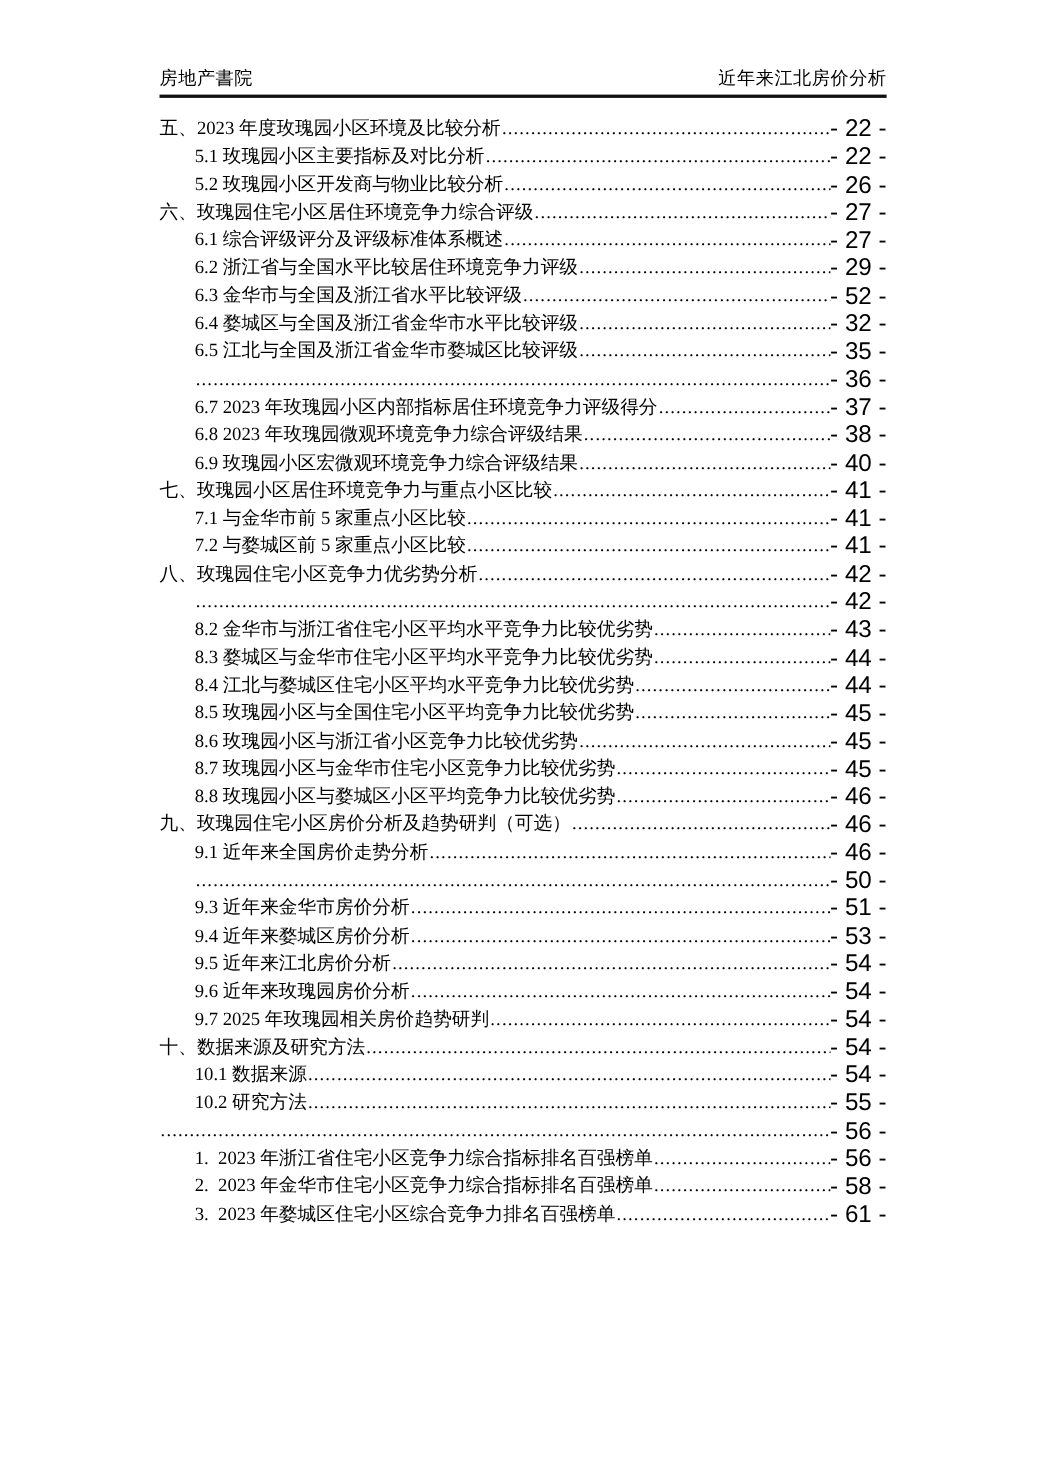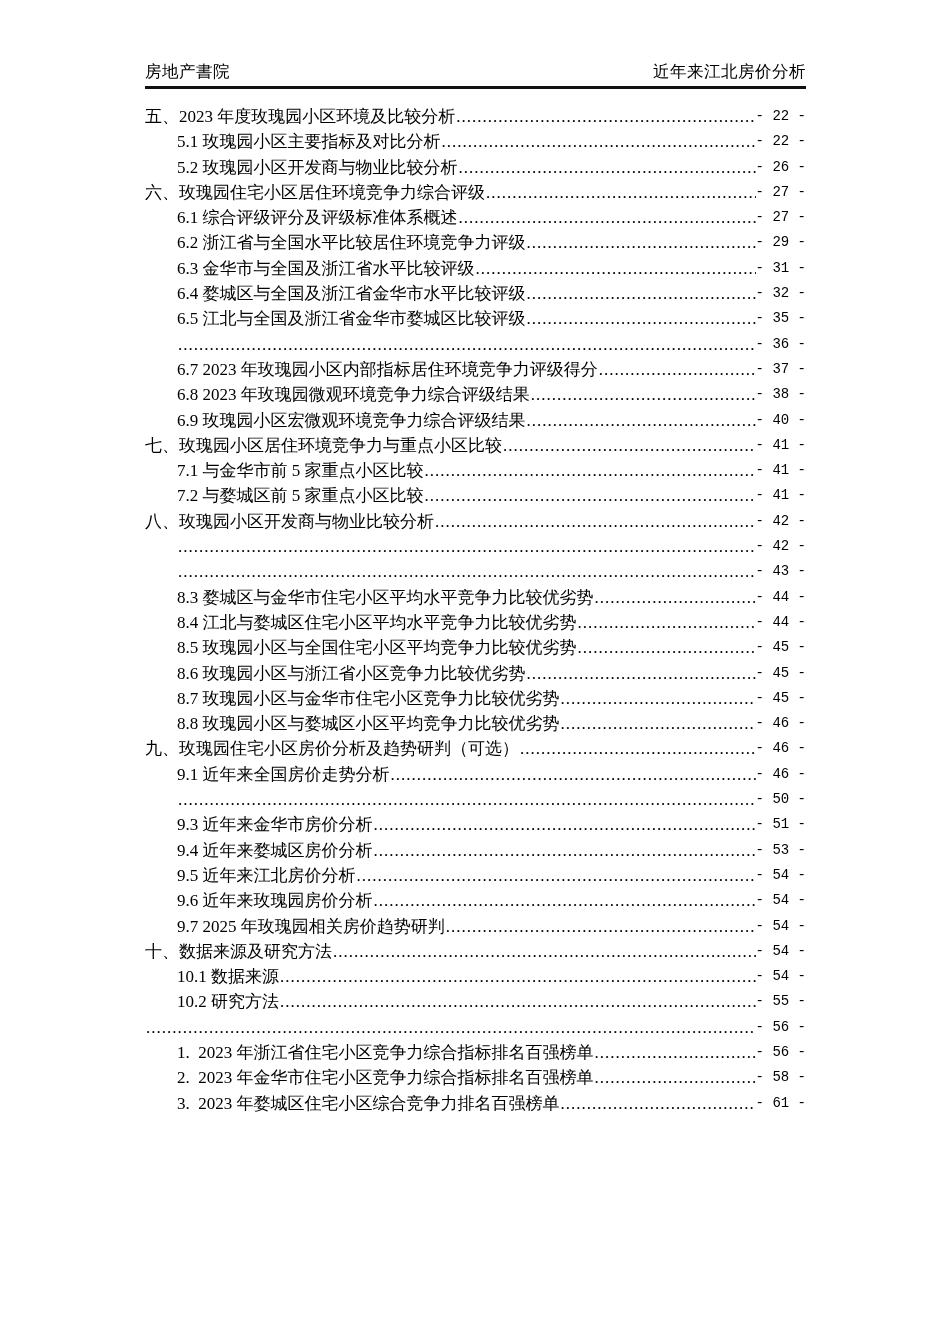--- a/index.html
+++ b/index.html
@@ -62,22 +62,22 @@
     flex: 1 1 auto;
     min-width: 0;
     overflow: hidden;
     white-space: nowrap;
     letter-spacing: 1px;
     margin-left: 1px;
   }
   .toc-page {
     flex: 0 0 auto;
     white-space: pre;
-    font-family: Liberation Mono, monospace;
-    font-size: 14px;
+    font-family: Liberation Sans, sans-serif;
+    font-size: 22px;
   }
   
   .page-footer {
     position: absolute;
     top: 1258px;
     left: 0;
     width: 100%;
     text-align: center;
     font-family: "Liberation Sans", "DejaVu Sans", sans-serif;
     font-size: 15px;
@@ -124,21 +124,21 @@
         <span class="toc-page">- 27 -</span>
       </div>
       <div class="toc-row lvl2">
         <span class="toc-title">6.2 浙江省与全国水平比较居住环境竞争力评级</span>
         <span class="toc-dots">............................................................................................................................................................................................................................</span>
         <span class="toc-page">- 29 -</span>
       </div>
       <div class="toc-row lvl2">
         <span class="toc-title">6.3 金华市与全国及浙江省水平比较评级</span>
         <span class="toc-dots">............................................................................................................................................................................................................................</span>
-        <span class="toc-page">- 31 -</span>
+        <span class="toc-page">- 52 -</span>
       </div>
       <div class="toc-row lvl2">
         <span class="toc-title">6.4 婺城区与全国及浙江省金华市水平比较评级</span>
         <span class="toc-dots">............................................................................................................................................................................................................................</span>
         <span class="toc-page">- 32 -</span>
       </div>
       <div class="toc-row lvl2">
         <span class="toc-title">6.5 江北与全国及浙江省金华市婺城区比较评级</span>
         <span class="toc-dots">............................................................................................................................................................................................................................</span>
         <span class="toc-page">- 35 -</span>
@@ -171,29 +171,30 @@
         <span class="toc-title">7.1 与金华市前 5 家重点小区比较</span>
         <span class="toc-dots">............................................................................................................................................................................................................................</span>
         <span class="toc-page">- 41 -</span>
       </div>
       <div class="toc-row lvl2">
         <span class="toc-title">7.2 与婺城区前 5 家重点小区比较</span>
         <span class="toc-dots">............................................................................................................................................................................................................................</span>
         <span class="toc-page">- 41 -</span>
       </div>
       <div class="toc-row lvl1">
-        <span class="toc-title">八、玫瑰园小区开发商与物业比较分析</span>
+        <span class="toc-title">八、玫瑰园住宅小区竞争力优劣势分析</span>
         <span class="toc-dots">............................................................................................................................................................................................................................</span>
         <span class="toc-page">- 42 -</span>
       </div>
       <div class="toc-row lvl2">
         <span class="toc-dots">............................................................................................................................................................................................................................</span>
         <span class="toc-page">- 42 -</span>
       </div>
       <div class="toc-row lvl2">
+        <span class="toc-title">8.2 金华市与浙江省住宅小区平均水平竞争力比较优劣势</span>
         <span class="toc-dots">............................................................................................................................................................................................................................</span>
         <span class="toc-page">- 43 -</span>
       </div>
       <div class="toc-row lvl2">
         <span class="toc-title">8.3 婺城区与金华市住宅小区平均水平竞争力比较优劣势</span>
         <span class="toc-dots">............................................................................................................................................................................................................................</span>
         <span class="toc-page">- 44 -</span>
       </div>
       <div class="toc-row lvl2">
         <span class="toc-title">8.4 江北与婺城区住宅小区平均水平竞争力比较优劣势</span>

